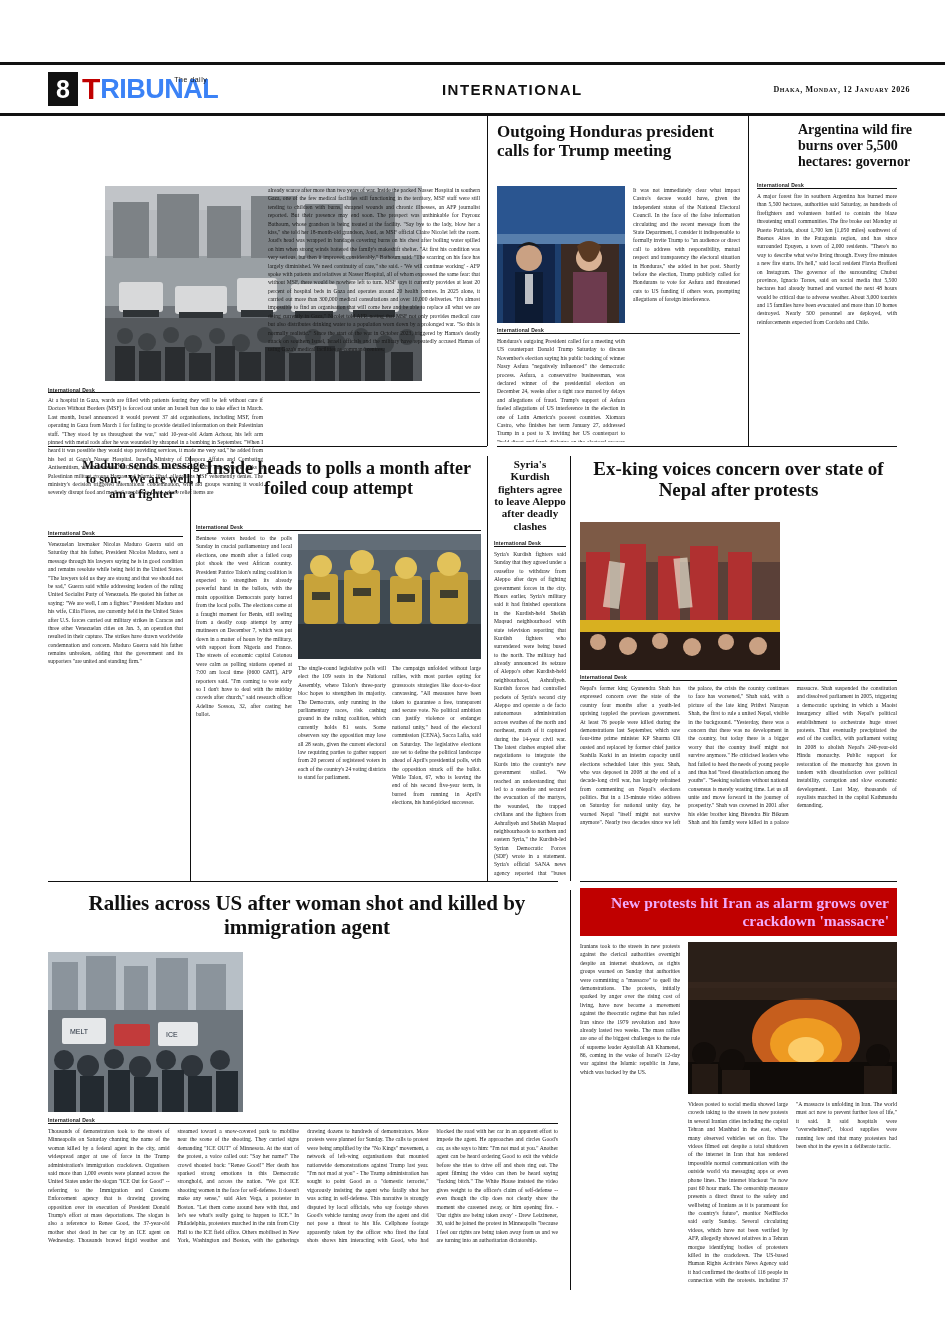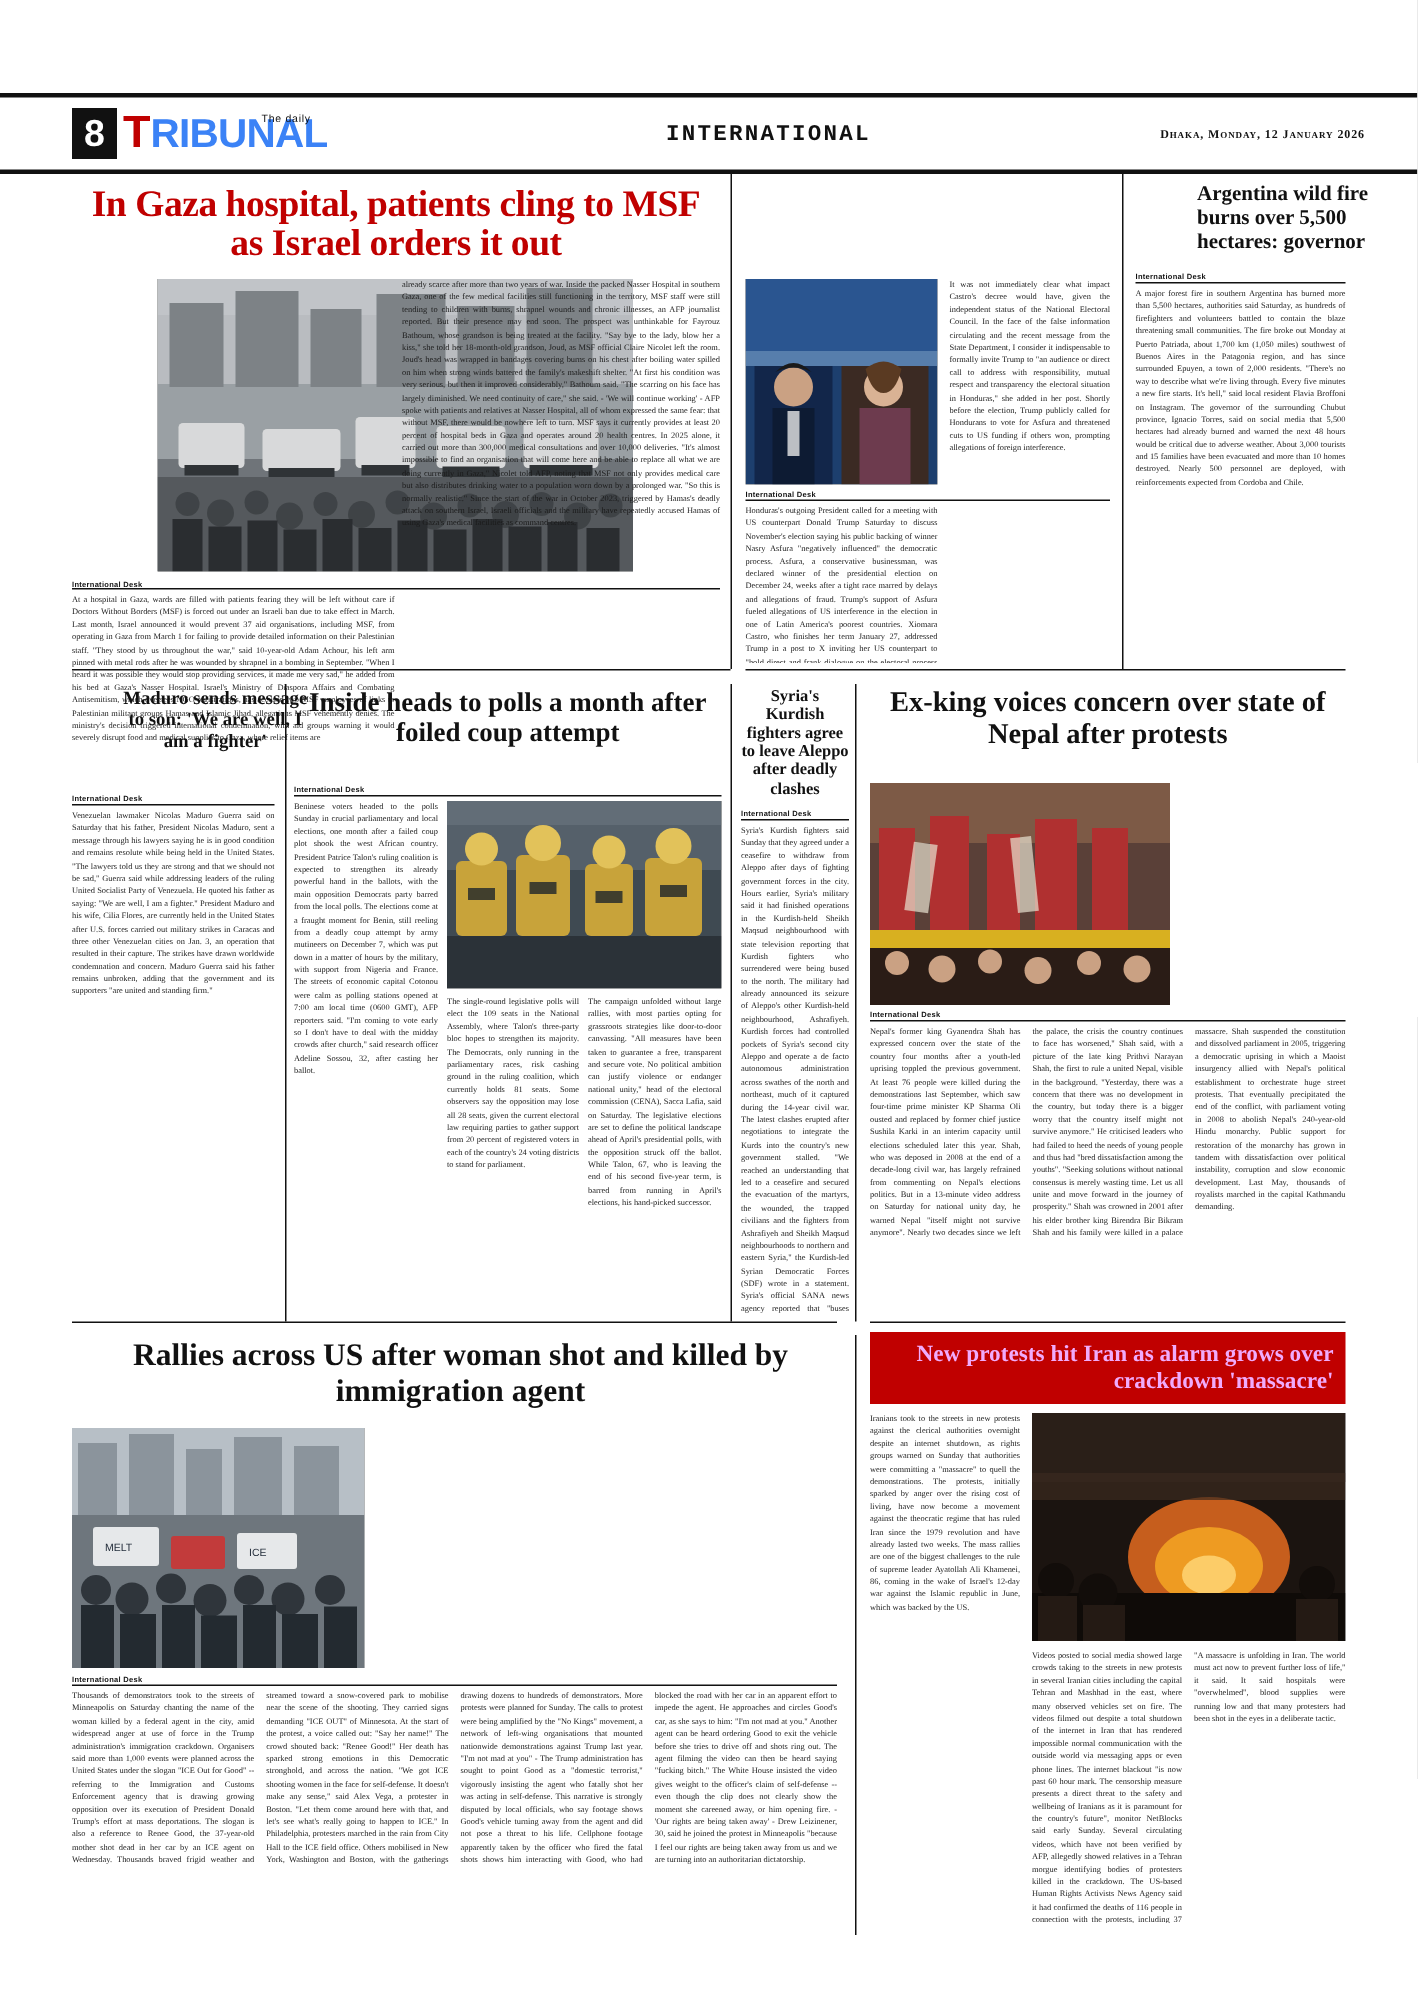--- a/index.html
+++ b/index.html
@@ -26,21 +26,21 @@
   }
   .mh-logo-rest{
     font-family:"Liberation Sans",sans-serif;font-weight:bold;font-size:27px;letter-spacing:-0.5px;
     color:#3b82f6;line-height:1;
   }
   .mh-logo-small{
     font-size:7px;font-family:"Liberation Sans",sans-serif;color:#111;
     position:relative;top:-10px;left:-44px;letter-spacing:.5px;
   }
   .mh-section{
-    flex:1;text-align:center;font-family:Liberation Mono, monospace;font-weight:bold;
+    flex:1;text-align:center;font-family:Liberation Sans, sans-serif;font-weight:bold;
     font-size:15px;letter-spacing:1.5px;color:#111;
   }
   .mh-date{
     font-family:"Liberation Serif",serif;font-size:8px;letter-spacing:.6px;color:#111;
     margin-right:35px;font-variant:small-caps;font-weight:bold;
   }
   
   .col-rule-v{position:absolute;background:#111;width:1px;}
   .hr{position:absolute;background:#111;height:1px;}
   .hl{
@@ -85,23 +85,20 @@
   <div class="col-rule-v" style="left:487px;top:456px;height:425px;"></div>
   <div class="col-rule-v" style="left:570px;top:456px;height:425px;"></div>
   <div class="col-rule-v" style="left:570px;top:890px;height:400px;"></div>
 
   <div class="hr" style="left:48px;top:446px;width:439px;"></div>
   <div class="hr" style="left:497px;top:446px;width:400px;"></div>
   <div class="hr" style="left:48px;top:881px;width:510px;"></div>
   <div class="hr" style="left:580px;top:881px;width:317px;"></div>
   <div class="hr" style="left:48px;top:116px;width:849px;height:0;"></div>
 
-  <div class="block" style="left:48px;top:124px;width:432px;">
-    <div class="hl hl-red" style="font-size:25px;text-align:center;letter-spacing:-.3px;">In Gaza hospital, patients cling to MSF as Israel orders it out</div>
-  </div>
 
   <div class="photo" style="left:105px;top:186px;width:317px;height:195px;">
     <svg width="317" height="195" viewBox="0 0 317 195">
       <rect width="317" height="195" fill="#8a8f93"></rect>
       <rect y="0" width="317" height="70" fill="#b9bcc0"></rect>
       <rect y="70" width="317" height="50" fill="#9aa0a4"></rect>
       <rect y="120" width="317" height="75" fill="#6f7479"></rect>
       <g fill="#d8d9da">
         <rect x="14" y="96" width="44" height="30" rx="3"></rect>
         <rect x="70" y="100" width="52" height="28" rx="3"></rect>
@@ -161,20 +158,23 @@
       </g>
     </svg>
   </div>
   <div class="cap byline" style="position:absolute;left:48px;top:387px;">International Desk</div>
   <div class="hr" style="left:48px;top:392px;width:432px;"></div>
   <div class="block body" style="left:48px;top:396px;width:215px;height:46px;">At a hospital in Gaza, wards are filled with patients fearing they will be left without care if Doctors Without Borders (MSF) is forced out under an Israeli ban due to take effect in March.
 Last month, Israel announced it would prevent 37 aid organisations, including MSF, from operating in Gaza from March 1 for failing to provide detailed information on their Palestinian staff. "They stood by us throughout the war," said 10-year-old Adam Achour, his left arm pinned with metal rods after he was wounded by shrapnel in a bombing in September. "When I heard it was possible they would stop providing services, it made me very sad," he added from his bed at Gaza's Nasser Hospital. Israel's Ministry of Diaspora Affairs and Combating Antisemitism, which oversees NGO registrations, has accused two MSF employees of links to Palestinian militant groups Hamas and Islamic Jihad, allegations MSF vehemently denies. The ministry's decision triggered international condemnation, with aid groups warning it would severely disrupt food and medical supplies to Gaza, where relief items are</div>
   <div class="block body" style="left:268px;top:186px;width:212px;height:256px;">already scarce after more than two years of war.  Inside the packed Nasser Hospital in southern Gaza, one of the few medical facilities still functioning in the territory, MSF staff were still tending to children with burns, shrapnel wounds and chronic illnesses, an AFP journalist reported. But their presence may end soon. The prospect was unthinkable for Fayrouz Bathoum, whose grandson is being treated at the facility. "Say bye to the lady, blow her a kiss," she told her 18-month-old grandson, Joud, as MSF official Claire Nicolet left the room. Joud's head was wrapped in bandages covering burns on his chest after boiling water spilled on him when strong winds battered the family's makeshift shelter. "At first his condition was very serious, but then it improved considerably," Bathoum said.
 "The scarring on his face has largely diminished. We need continuity of care," she said.  - 'We will continue working' - AFP spoke with patients and relatives at Nasser Hospital, all of whom expressed the same fear: that without MSF, there would be nowhere left to turn. MSF says it currently provides at least 20 percent of hospital beds in Gaza and operates around 20 health centres. In 2025 alone, it carried out more than 300,000 medical consultations and over 10,000 deliveries. "It's almost impossible to find an organisation that will come here and be able to replace all what we are doing currently in Gaza," Nicolet told AFP, noting that MSF not only provides medical care but also distributes drinking water to a population worn down by a prolonged war. "So this is normally realistic." Since the start of the war in October 2023, triggered by Hamas's deadly attack on southern Israel, Israeli officials and the military have repeatedly accused Hamas of using Gaza's medical facilities as command centres.</div>
 
+  <div class="block" style="left:497px;top:122px;width:243px;">
+    <div class="hl" style="font-size:17px;line-height:1.12;">Outgoing Honduras president calls for Trump meeting</div>
+  </div>
   <div class="photo" style="left:497px;top:186px;width:128px;height:137px;">
     <svg width="128" height="137" viewBox="0 0 128 137">
       <rect width="128" height="137" fill="#1d3f6e"></rect>
       <rect y="0" width="128" height="48" fill="#2a5590"></rect>
       <g fill="#7fa8d6" opacity=".6">
           <rect x="0" y="48" width="128" height="10"></rect>
         </g>
       <rect x="6" y="58" width="52" height="79" fill="#12264a"></rect>
       <rect x="64" y="58" width="58" height="79" fill="#3b2a23"></rect>
       <circle cx="32" cy="72" r="13" fill="#caa183"></circle>

